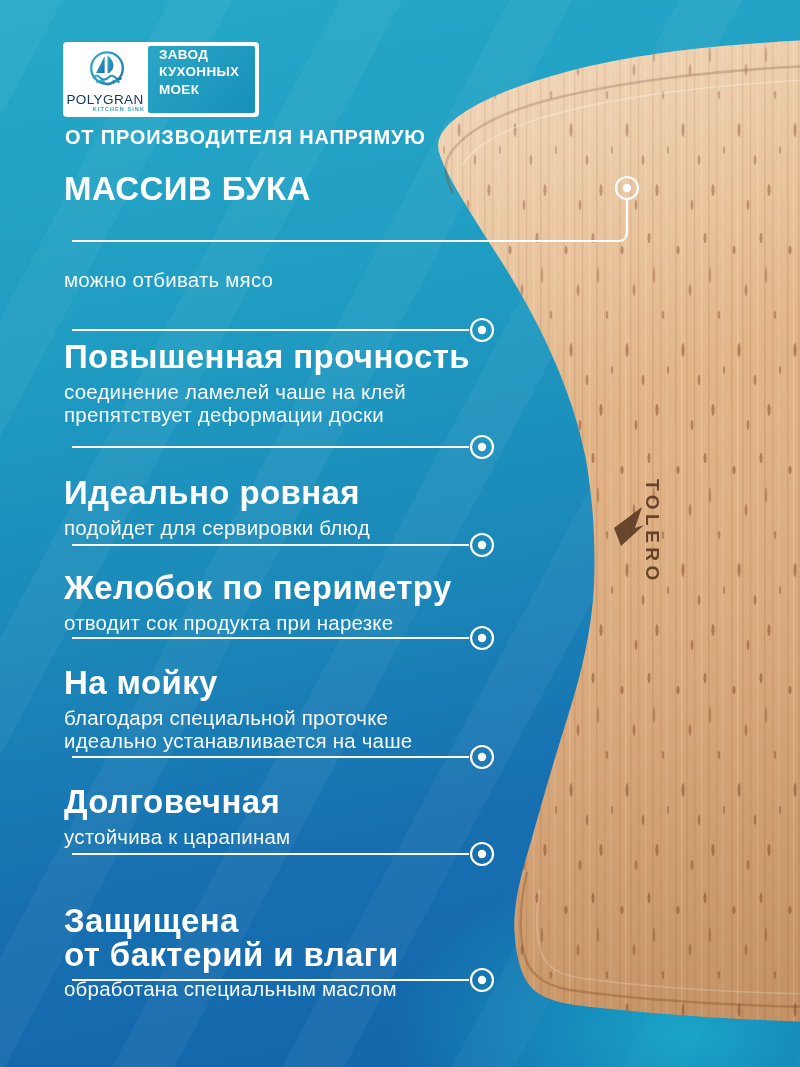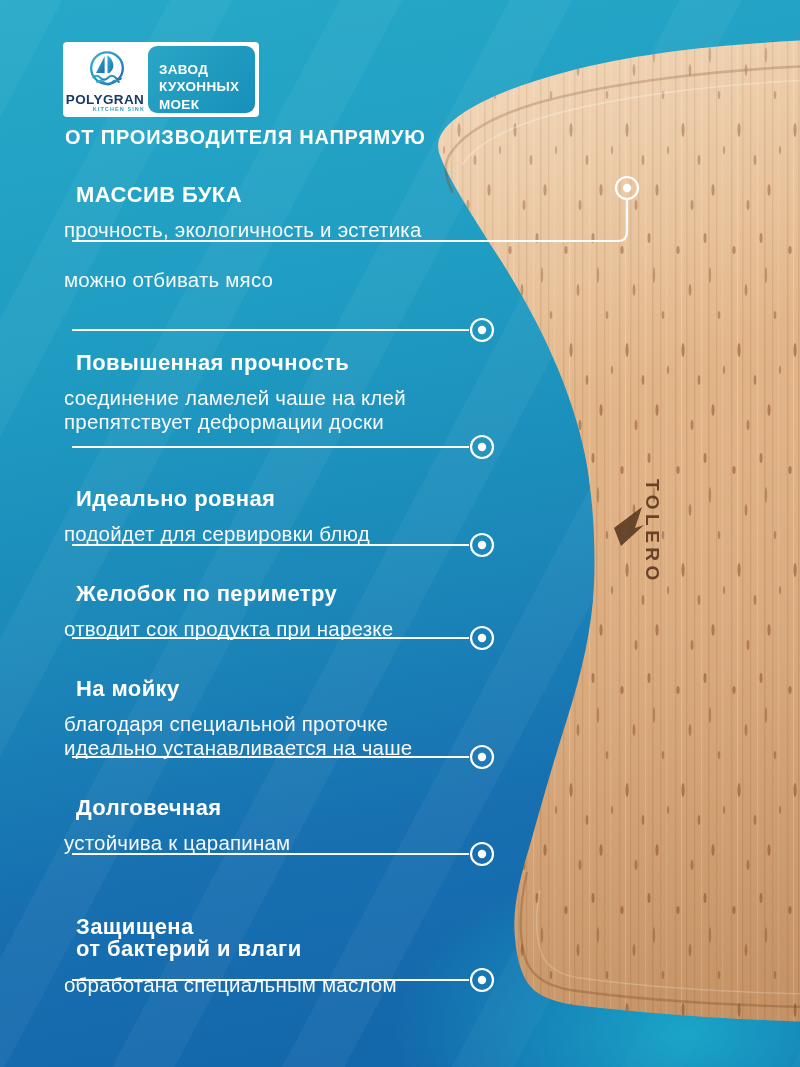--- a/index.html
+++ b/index.html
@@ -13,43 +13,43 @@
   }
   
   .logo-box{
     position:absolute; left:63px; top:42px; width:196px; height:75px;
     background:#ffffff; border-radius:4px; display:flex;
   }
   .logo-left{ position:relative; width:88px; height:100%; }
   .sail-icon{ position:absolute; left:21px; top:6px; }
   .logo-word{
     position:absolute; left:0; right:4px; top:50px; text-align:center;
-    font-size:13.5px; font-weight:700; letter-spacing:.4px; color:#173a66;
+    font-size:13.5px; font-weight:400; letter-spacing:.4px; color:#173a66;
   }
   .logo-sub{
     position:absolute; right:6px; top:64px; font-size:5.5px; font-weight:700;
     letter-spacing:1.1px; color:#2fa3c8;
   }
   .logo-right{
     position:absolute; left:85px; top:4px; right:4px; bottom:4px;
     background:linear-gradient(135deg,#2aa6c6 0%, #1690b9 100%);
-    border-radius:9px; display:flex; align-items:flex-end;
+    border-radius:2px; display:flex; align-items:flex-start;
   }
   .logo-claim{
     padding-left:11px; width:88px; color:#fff; font-size:13.5px; font-weight:800;
     line-height:1.28; letter-spacing:.3px;
   }
   .tagline{
     position:absolute; left:65px; top:126px; color:#ffffff;
     font-size:20px; font-weight:700; letter-spacing:.8px;
   }
   
   .feature{ position:absolute; left:64px; width:432px; color:#fff; }
   .feature h2{
-    margin:12px; font-size:22px; font-weight:800; line-height:1.02; letter-spacing:.4px;
+    margin:0; font-size:33px; font-weight:800; line-height:1.02; letter-spacing:.4px;
   }
   .feature p{
     margin:6px 0 0 0; font-size:20.5px; font-weight:400; line-height:1.14; opacity:.96;
     letter-spacing:.2px;
   }
   .f1{top:172px} .f2{top:262px} .f3{top:340px} .f4{top:476px}
   .f5{top:571px} .f6{top:666px} .f7{top:785px} .f8{top:904px}
   
   .board-svg, .callouts{ position:absolute; left:0; top:0; }
   .callouts{ pointer-events:none; }
@@ -170,21 +170,20 @@
       <div class="logo-sub">KITCHEN SINK</div>
     </div>
     <div class="logo-right">
       <div class="logo-claim">ЗАВОД КУХОННЫХ МОЕК</div>
     </div>
   </div>
   <div class="tagline">ОТ ПРОИЗВОДИТЕЛЯ НАПРЯМУЮ</div>
 
   <section class="feature f1">
     <h2>МАССИВ БУКА</h2>
-    <p><span>прочность, экологичность и эстетика</span></p>
   </section>
 
   <section class="feature f2">
     <p><span>можно отбивать мясо</span></p>
   </section>
 
   <section class="feature f3">
     <h2>Повышенная прочность</h2>
     <p><span>соединение ламелей чаше на клей</span><br><span>препятствует деформации доски</span></p>
   </section>

